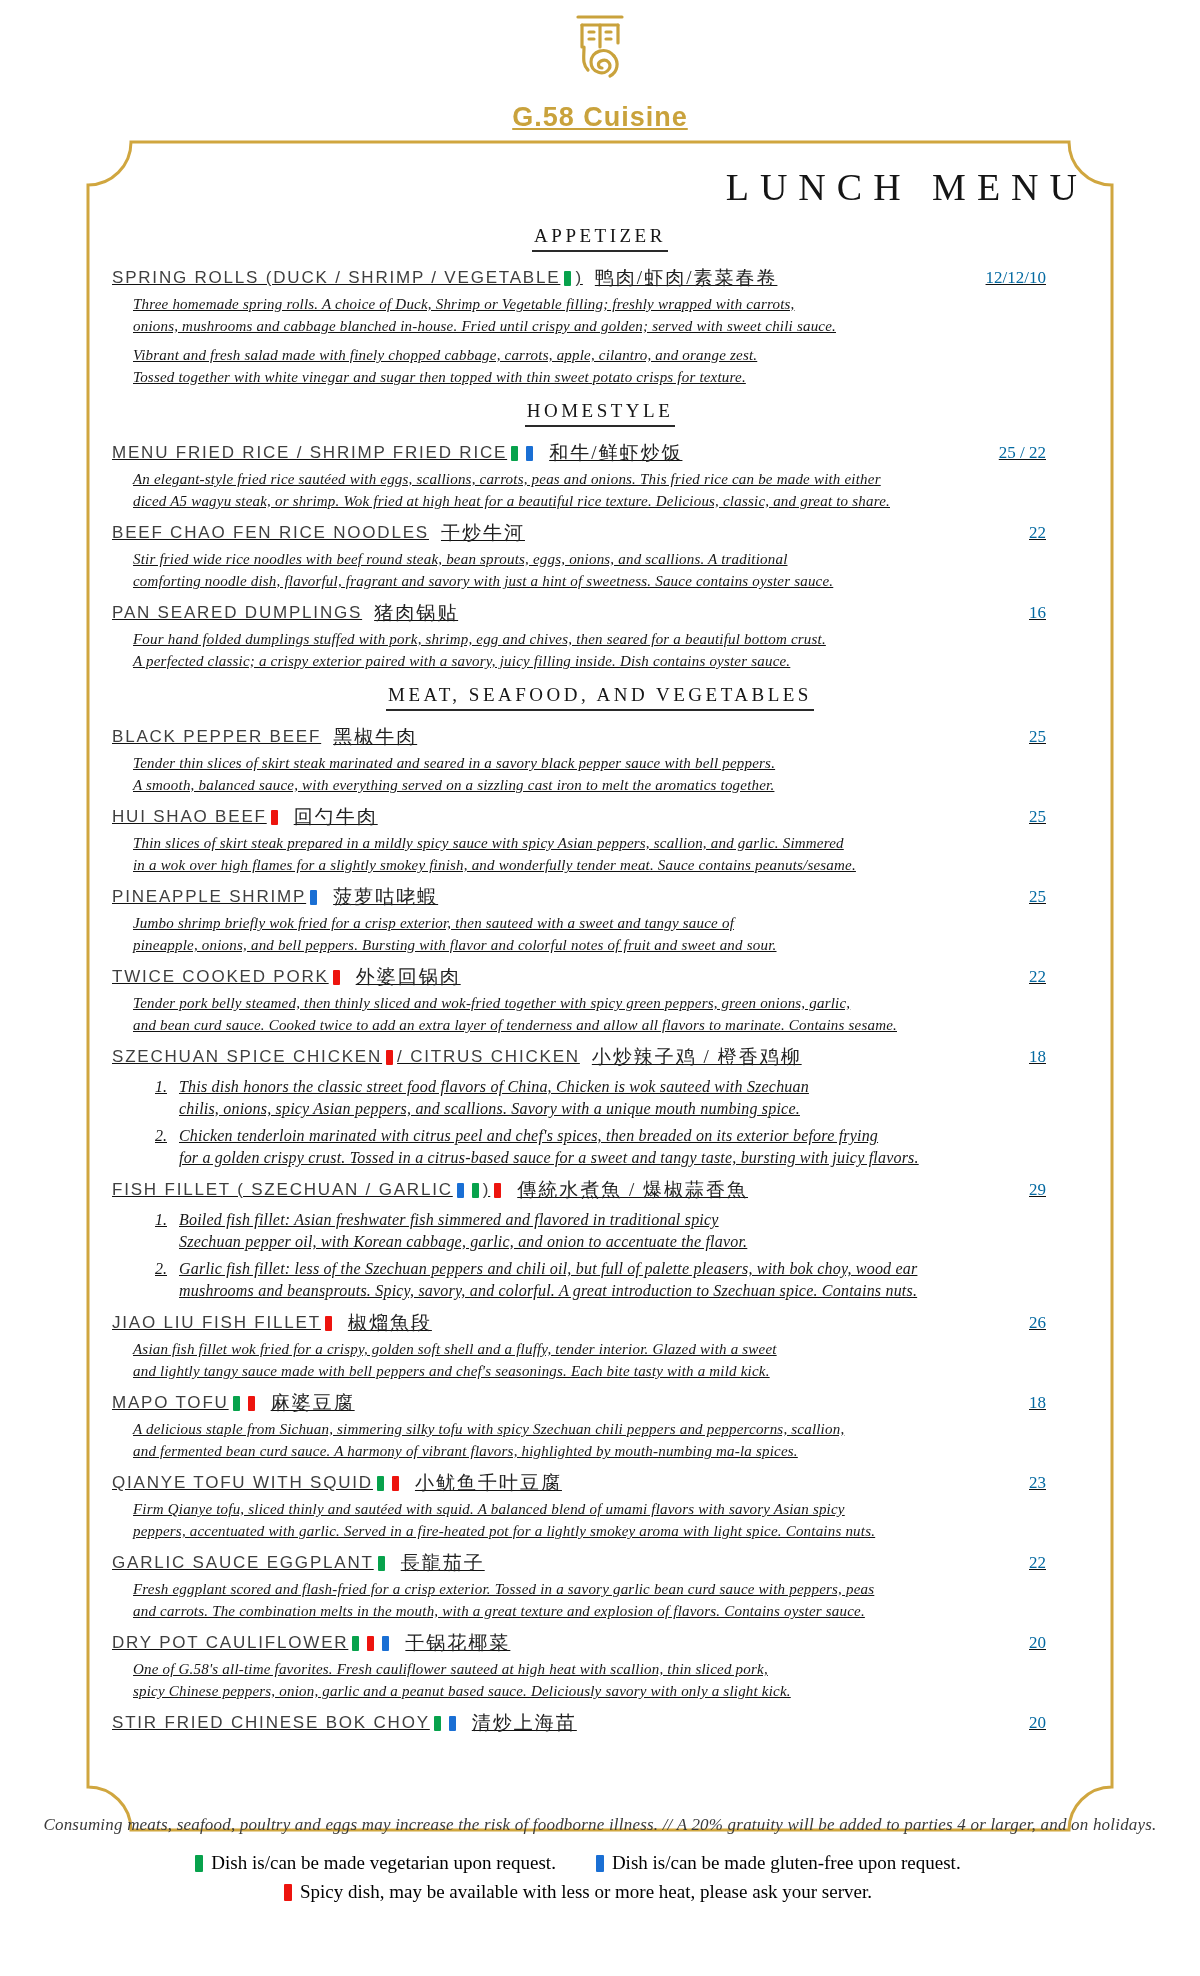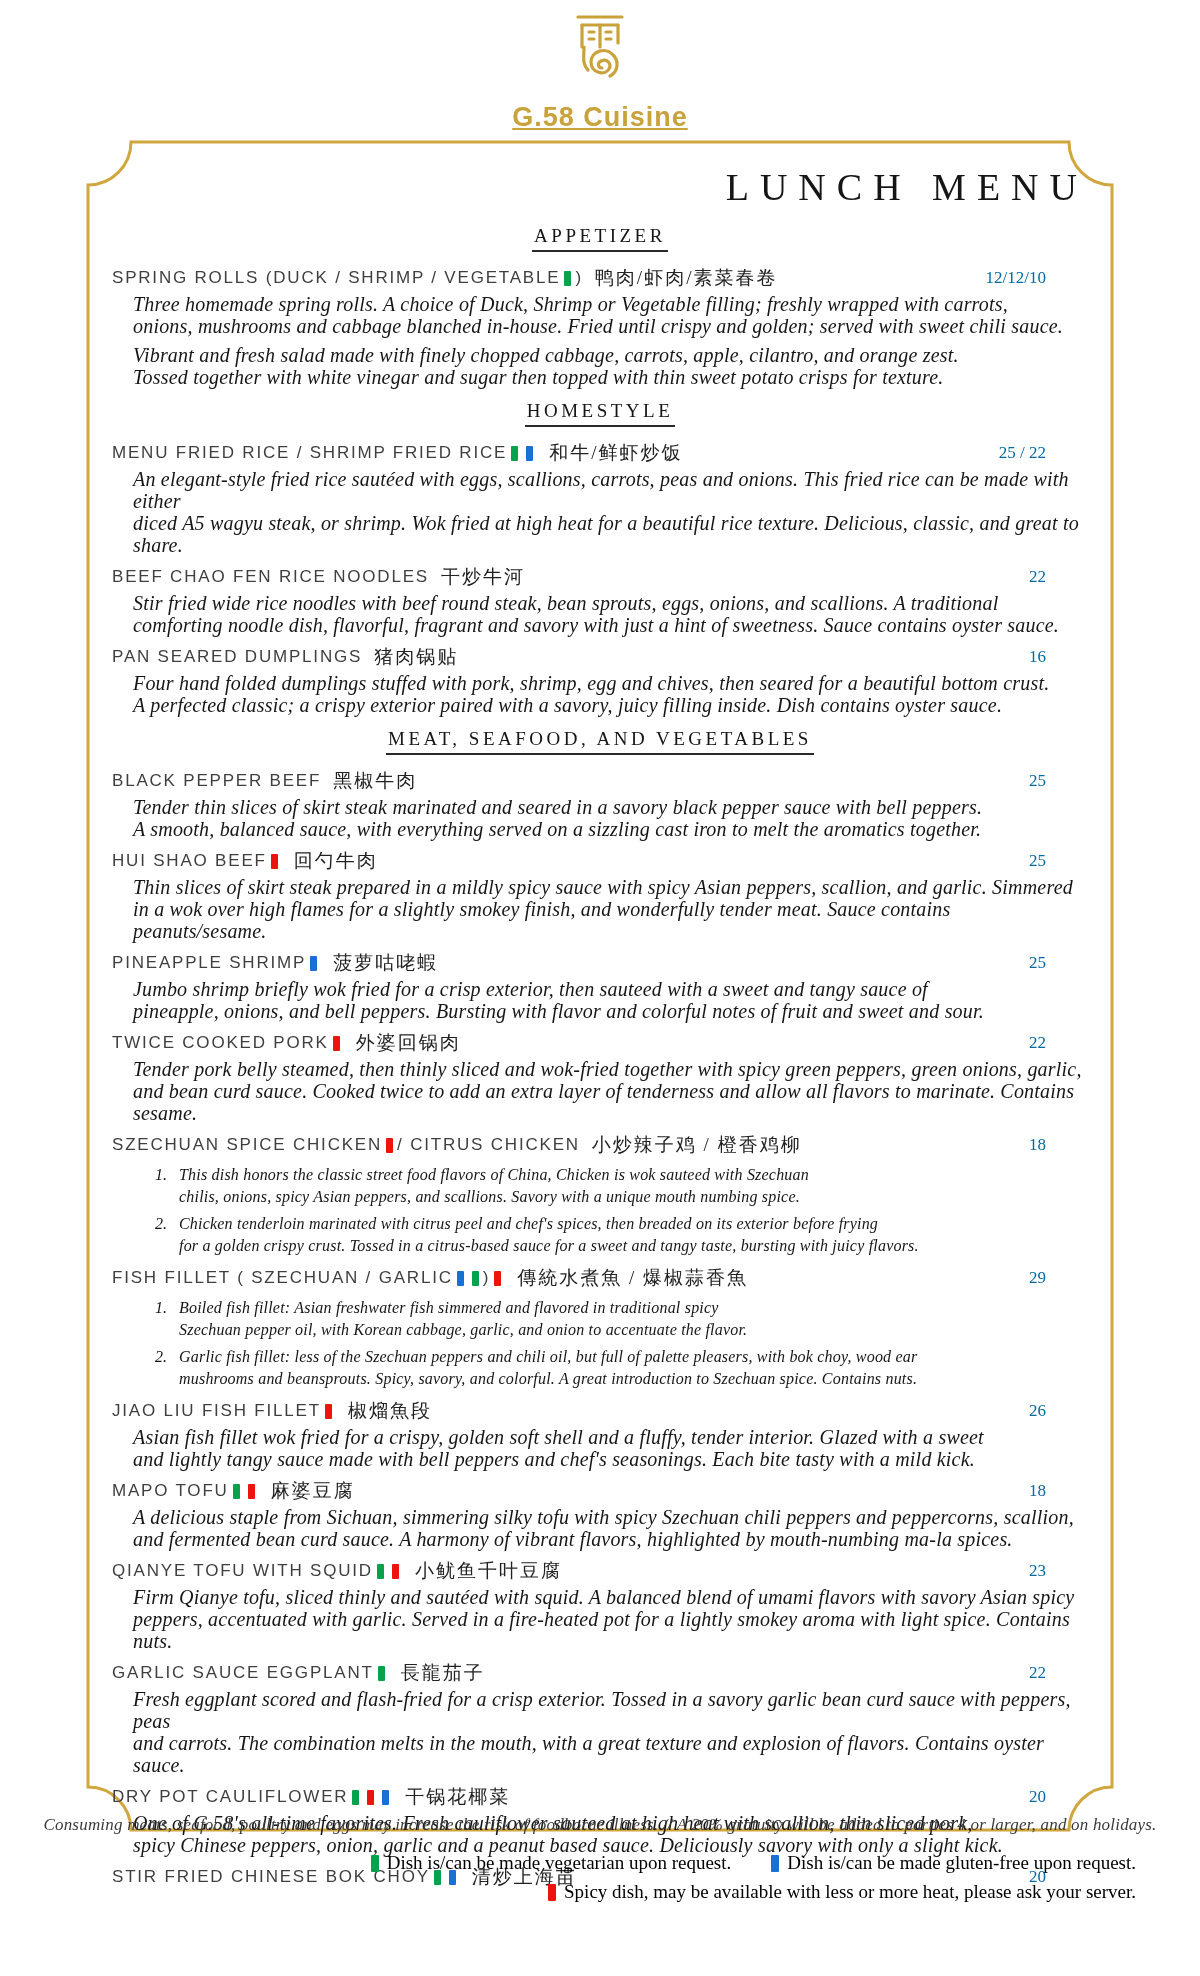--- a/index.html
+++ b/index.html
@@ -20,37 +20,37 @@
   .content{position:absolute;left:112px;top:142px;width:976px;}
   .menu-title{
     text-align:right;margin:19px 0 0;font-weight:400;font-size:38px;line-height:52px;
     letter-spacing:11px;color:#151515;font-family:"Liberation Serif", serif;
   }
   .section-head-wrap{text-align:center;margin:12px 0 12px;}
   .section-head{
     display:inline-block;font-size:19px;line-height:22px;letter-spacing:3.5px;
     color:#161616;border-bottom:2px solid #2a2a2a;padding:0 2px 3px;
   }
-  .menu-item{margin-bottom:7px;}
+  .menu-item{margin-bottom:7px;text-decoration:underline;}
   .item-head{display:flex;align-items:center;line-height:28px;}
   .item-name{display:inline-flex;align-items:center;
     font-family:"Liberation Sans", sans-serif;font-size:17px;letter-spacing:1.8px;color:#3f3f3f;}
   .sq{display:inline-block;width:7px;height:15px;margin:0 4px;border-radius:1px;}
   .item-zh{margin-left:12px;font-size:19px;letter-spacing:2px;color:#222;
     font-family:"Liberation Serif","DejaVu Sans",serif;}
   .item-price{margin-left:auto;padding-right:42px;font-size:17px;color:#0369a1;}
   .item-desc{
-    margin:1px 0 0 21px;font-style:italic;font-size:20px;line-height:22px;color:#161616;
+    margin:1px 0 0 21px;font-style:italic;font-size:15px;line-height:22px;color:#161616;
     white-space:pre-line;letter-spacing:0.2px;
   }
   .num-row{display:flex;margin:5px 0 0 43px;font-style:italic;font-size:16px;line-height:22px;color:#161616;}
   .num{width:24px;flex:0 0 24px;}
   .num-text{white-space:pre-line;letter-spacing:0.2px;}
   
-  .legend{position:absolute;top:1848px;left:0;width:1156px;text-align:right;
+  .legend{position:absolute;top:1848px;left:0;width:1156px;text-align:center;
     font-size:19px;line-height:29px;color:#000;}
   .legend-entry{margin:0 20px;white-space:nowrap;}
   .legend-sq{width:8px;height:17px;vertical-align:-3px;margin:0 8px 0 0;}
   .footer-note{position:absolute;top:1815px;left:0;width:1200px;text-align:center;
     font-style:italic;font-size:17px;color:#3a3a3a;letter-spacing:0.2px;}
 </style>
 </head>
 <body>
 
 <svg class="frame-svg" width="1200" height="1976" viewBox="0 0 1200 1976">

